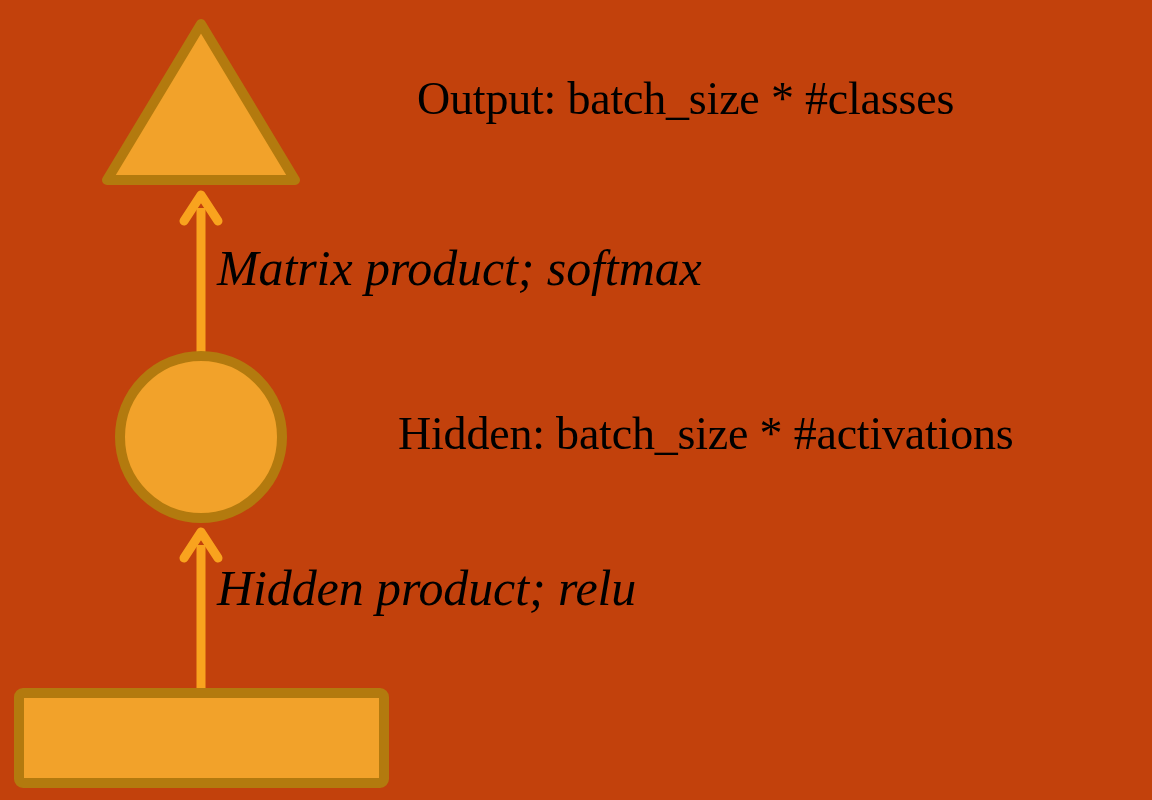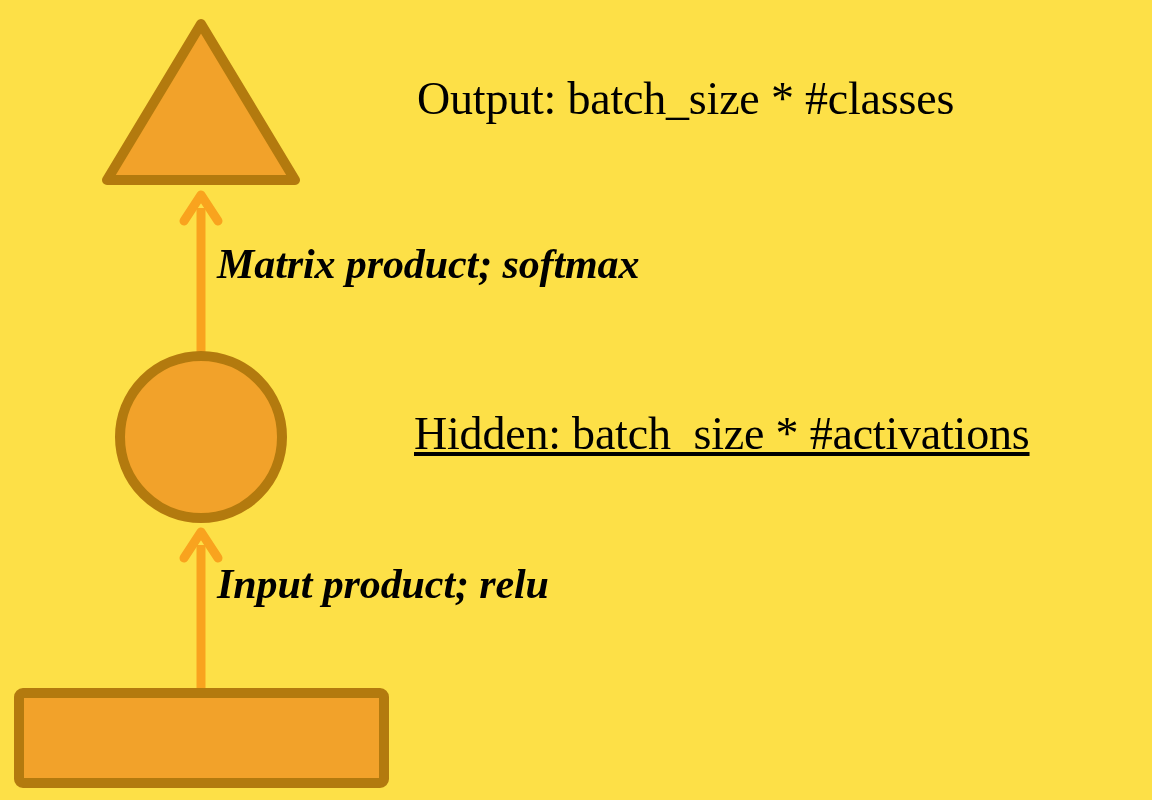--- a/index.html
+++ b/index.html
@@ -4,21 +4,21 @@
 <style>
   html, body {
     margin: 0;
     padding: 0;
     background: #ffffff;
   }
   #canvas {
     position: relative;
     width: 1152px;
     height: 800px;
-    background: #fde047;
+    background: #c2410c;
     overflow: hidden;
     font-family: "Liberation Serif", "DejaVu Serif", serif;
   }
 
   
   .shape-layer {
     position: absolute;
     left: 0;
     top: 0;
     width: 1152px;
@@ -31,28 +31,28 @@
     color: #000000;
     white-space: nowrap;
     line-height: 1.0;
   }
   .label-main {
     font-size: 46px;
     font-weight: 400;
     letter-spacing: -0.2px;
   }
   .label-edge {
-    font-size: 42px;
+    font-size: 50px;
     font-style: italic;
-    font-weight: 700;
+    font-weight: 400;
     letter-spacing: -0.1px;
   }
 
   #label-output   { left: 417px; top: 76px;  }
-  #label-hidden   { left: 414px; top: 411px; text-decoration: underline; }
+  #label-hidden   { left: 398px; top: 411px; }
   #label-input    { left: 417px; top: 718px; }
   #label-edge-top { left: 217px; top: 243px; }
   #label-edge-bot { left: 217px; top: 563px; }
 </style>
 </head>
 <body>
 
 <div id="canvas">
 
   <svg class="shape-layer" viewBox="0 0 1152 800">
@@ -74,15 +74,15 @@
     <rect x="19" y="693" width="365" height="90" rx="4" ry="4" fill="#F2A22A" stroke="#B37A0E" stroke-width="10"></rect>
   </svg>
 
   <div id="label-output" class="label label-main">Output: batch_size * #classes</div>
 
   <div id="label-hidden" class="label label-main">Hidden: batch_size * #activations</div>
 
 
   <div id="label-edge-top" class="label label-edge">Matrix product; softmax</div>
 
-  <div id="label-edge-bot" class="label label-edge">Input product; relu</div>
+  <div id="label-edge-bot" class="label label-edge">Hidden product; relu</div>
 
 </div>
 
 </body></html>

